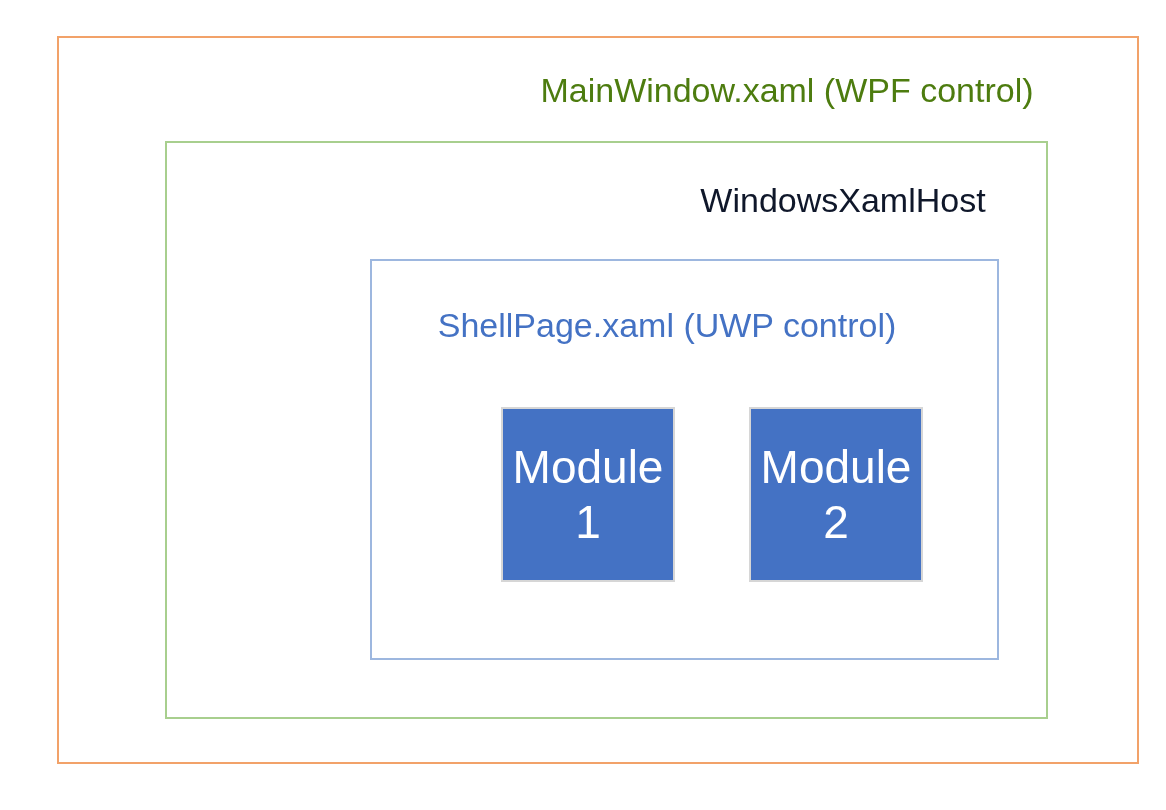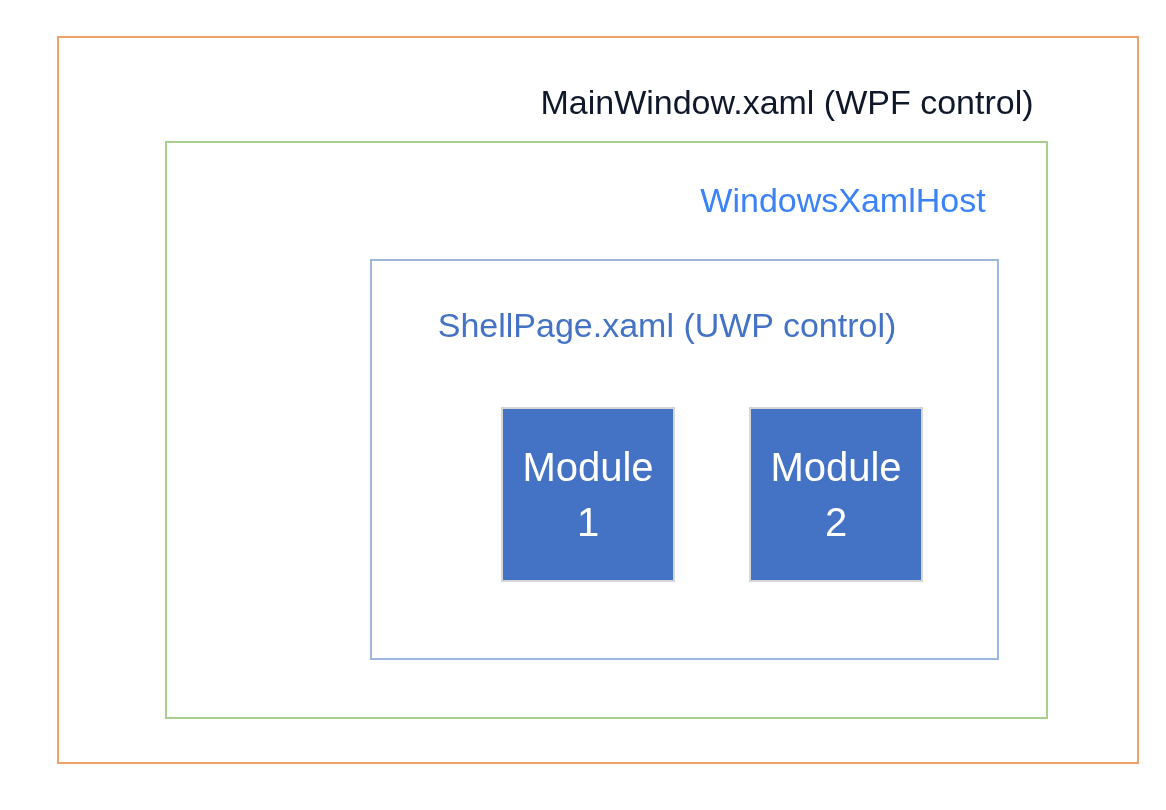--- a/index.html
+++ b/index.html
@@ -39,37 +39,37 @@
     position: absolute;
     top: 407px;
     width: 174px;
     height: 175px;
     border: 2px solid;
     box-sizing: border-box;
     display: flex;
     flex-direction: column;
     align-items: center;
     justify-content: center;
-    font-size: 40px;
+    font-size: 46px;
     line-height: 55px;
     text-align: center;
   }
   .module-1 { left: 501px; }
   .module-2 { left: 749px; }
 </style>
 </head>
 <body>
 
 <div class="canvas">
 
   <div class="box outer-box" style="border-color: rgb(242, 162, 105);"></div>
-  <div class="box-label outer-label" style="color: #0f172a; margin-top: 12px;">MainWindow.xaml (WPF control)</div>
+  <div class="box-label outer-label" style="color: #4d7c0f;">MainWindow.xaml (WPF control)</div>
 
   <div class="box host-box" style="border-color: rgb(168, 207, 142);"></div>
-  <div class="box-label host-label" style="color: #3b82f6;">WindowsXamlHost</div>
+  <div class="box-label host-label" style="color: #0f172a;">WindowsXamlHost</div>
 
   <div class="box shell-box" style="border-color: rgb(157, 183, 223);"></div>
   <div class="box-label shell-label" style="color: rgb(68, 114, 196);">ShellPage.xaml (UWP control)</div>
 
   <div class="module-box module-1" style="background-color: rgb(68, 114, 196); border-color: rgb(214, 214, 214); color: rgb(255, 255, 255);">
     <span>Module</span>
     <span>1</span>
   </div>
 
   <div class="module-box module-2" style="background-color: rgb(68, 114, 196); border-color: rgb(214, 214, 214); color: rgb(255, 255, 255);">

